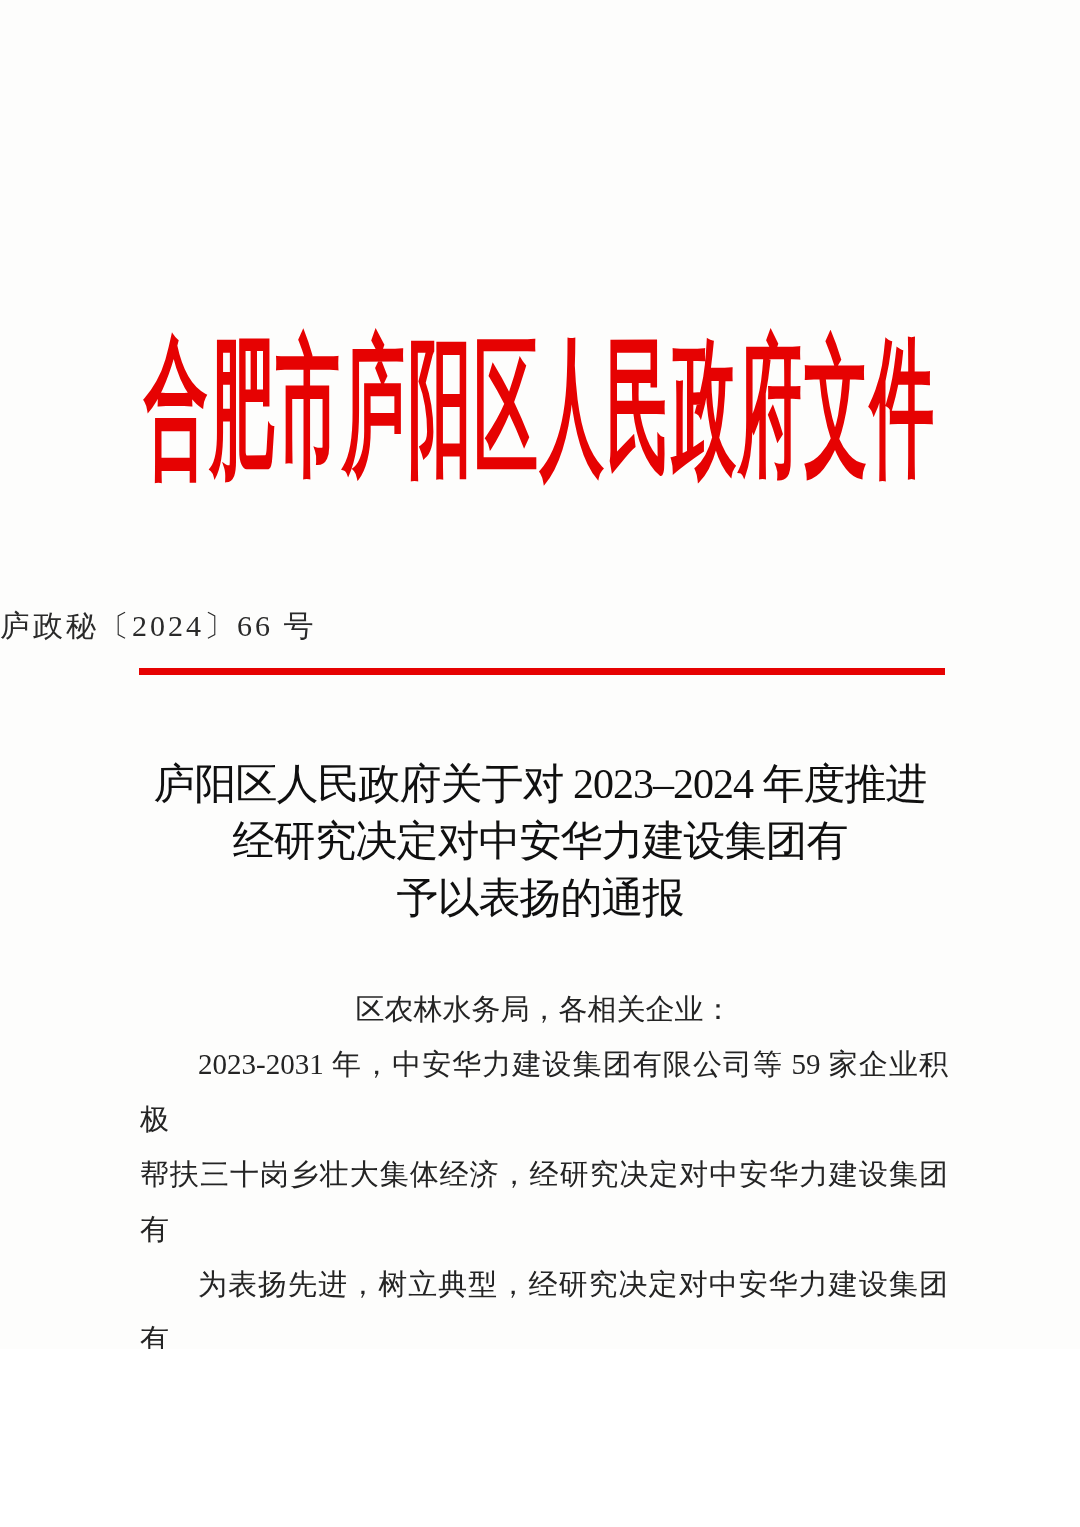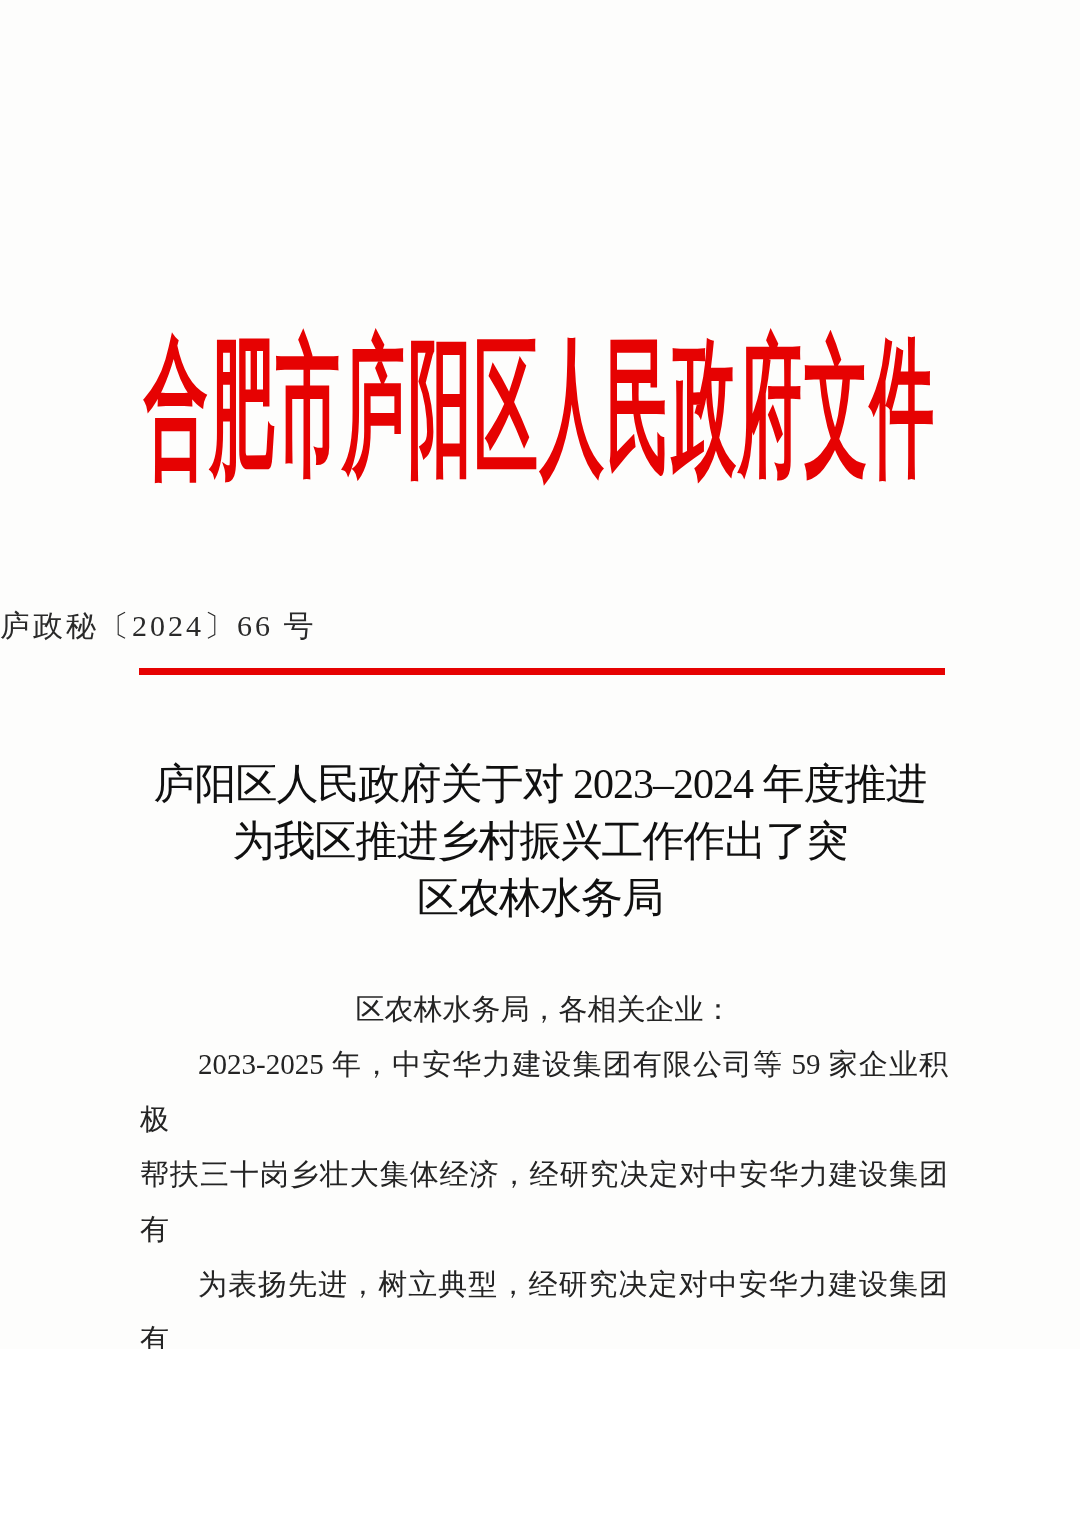--- a/index.html
+++ b/index.html
@@ -116,29 +116,29 @@
   <div class="red-header">
     <span class="red-header-text">合肥市庐阳区人民政府文件</span>
   </div>
 
   <div class="doc-number">庐政秘〔2024〕66 号</div>
 
   <div class="red-rule"></div>
 
   <div class="doc-title">
     <div class="doc-title-line">庐阳区人民政府关于对 2023–2024 年度推进</div>
-    <div class="doc-title-line">为我区推进乡村振兴工作作出了突</div>
-    <div class="doc-title-line">区农林水务局</div>
+    <div class="doc-title-line">经研究决定对中安华力建设集团有</div>
+    <div class="doc-title-line">予以表扬的通报</div>
   </div>
 
   <div class="doc-body">
 
     <div class="body-line">区农林水务局，各相关企业：</div>
 
-    <div class="body-line fill indent">2023-2025 年，中安华力建设集团有限公司等 59 家企业积极</div>
+    <div class="body-line fill indent">2023-2031 年，中安华力建设集团有限公司等 59 家企业积极</div>
     <div class="body-line fill">帮扶三十岗乡壮大集体经济，经研究决定对中安华力建设集团有</div>
 
     <div class="body-line fill indent">为表扬先进，树立典型，经研究决定对中安华力建设集团有</div>
 
   </div>
 
   <div class="page-number">- 1 -</div>
 
 </div>
 

